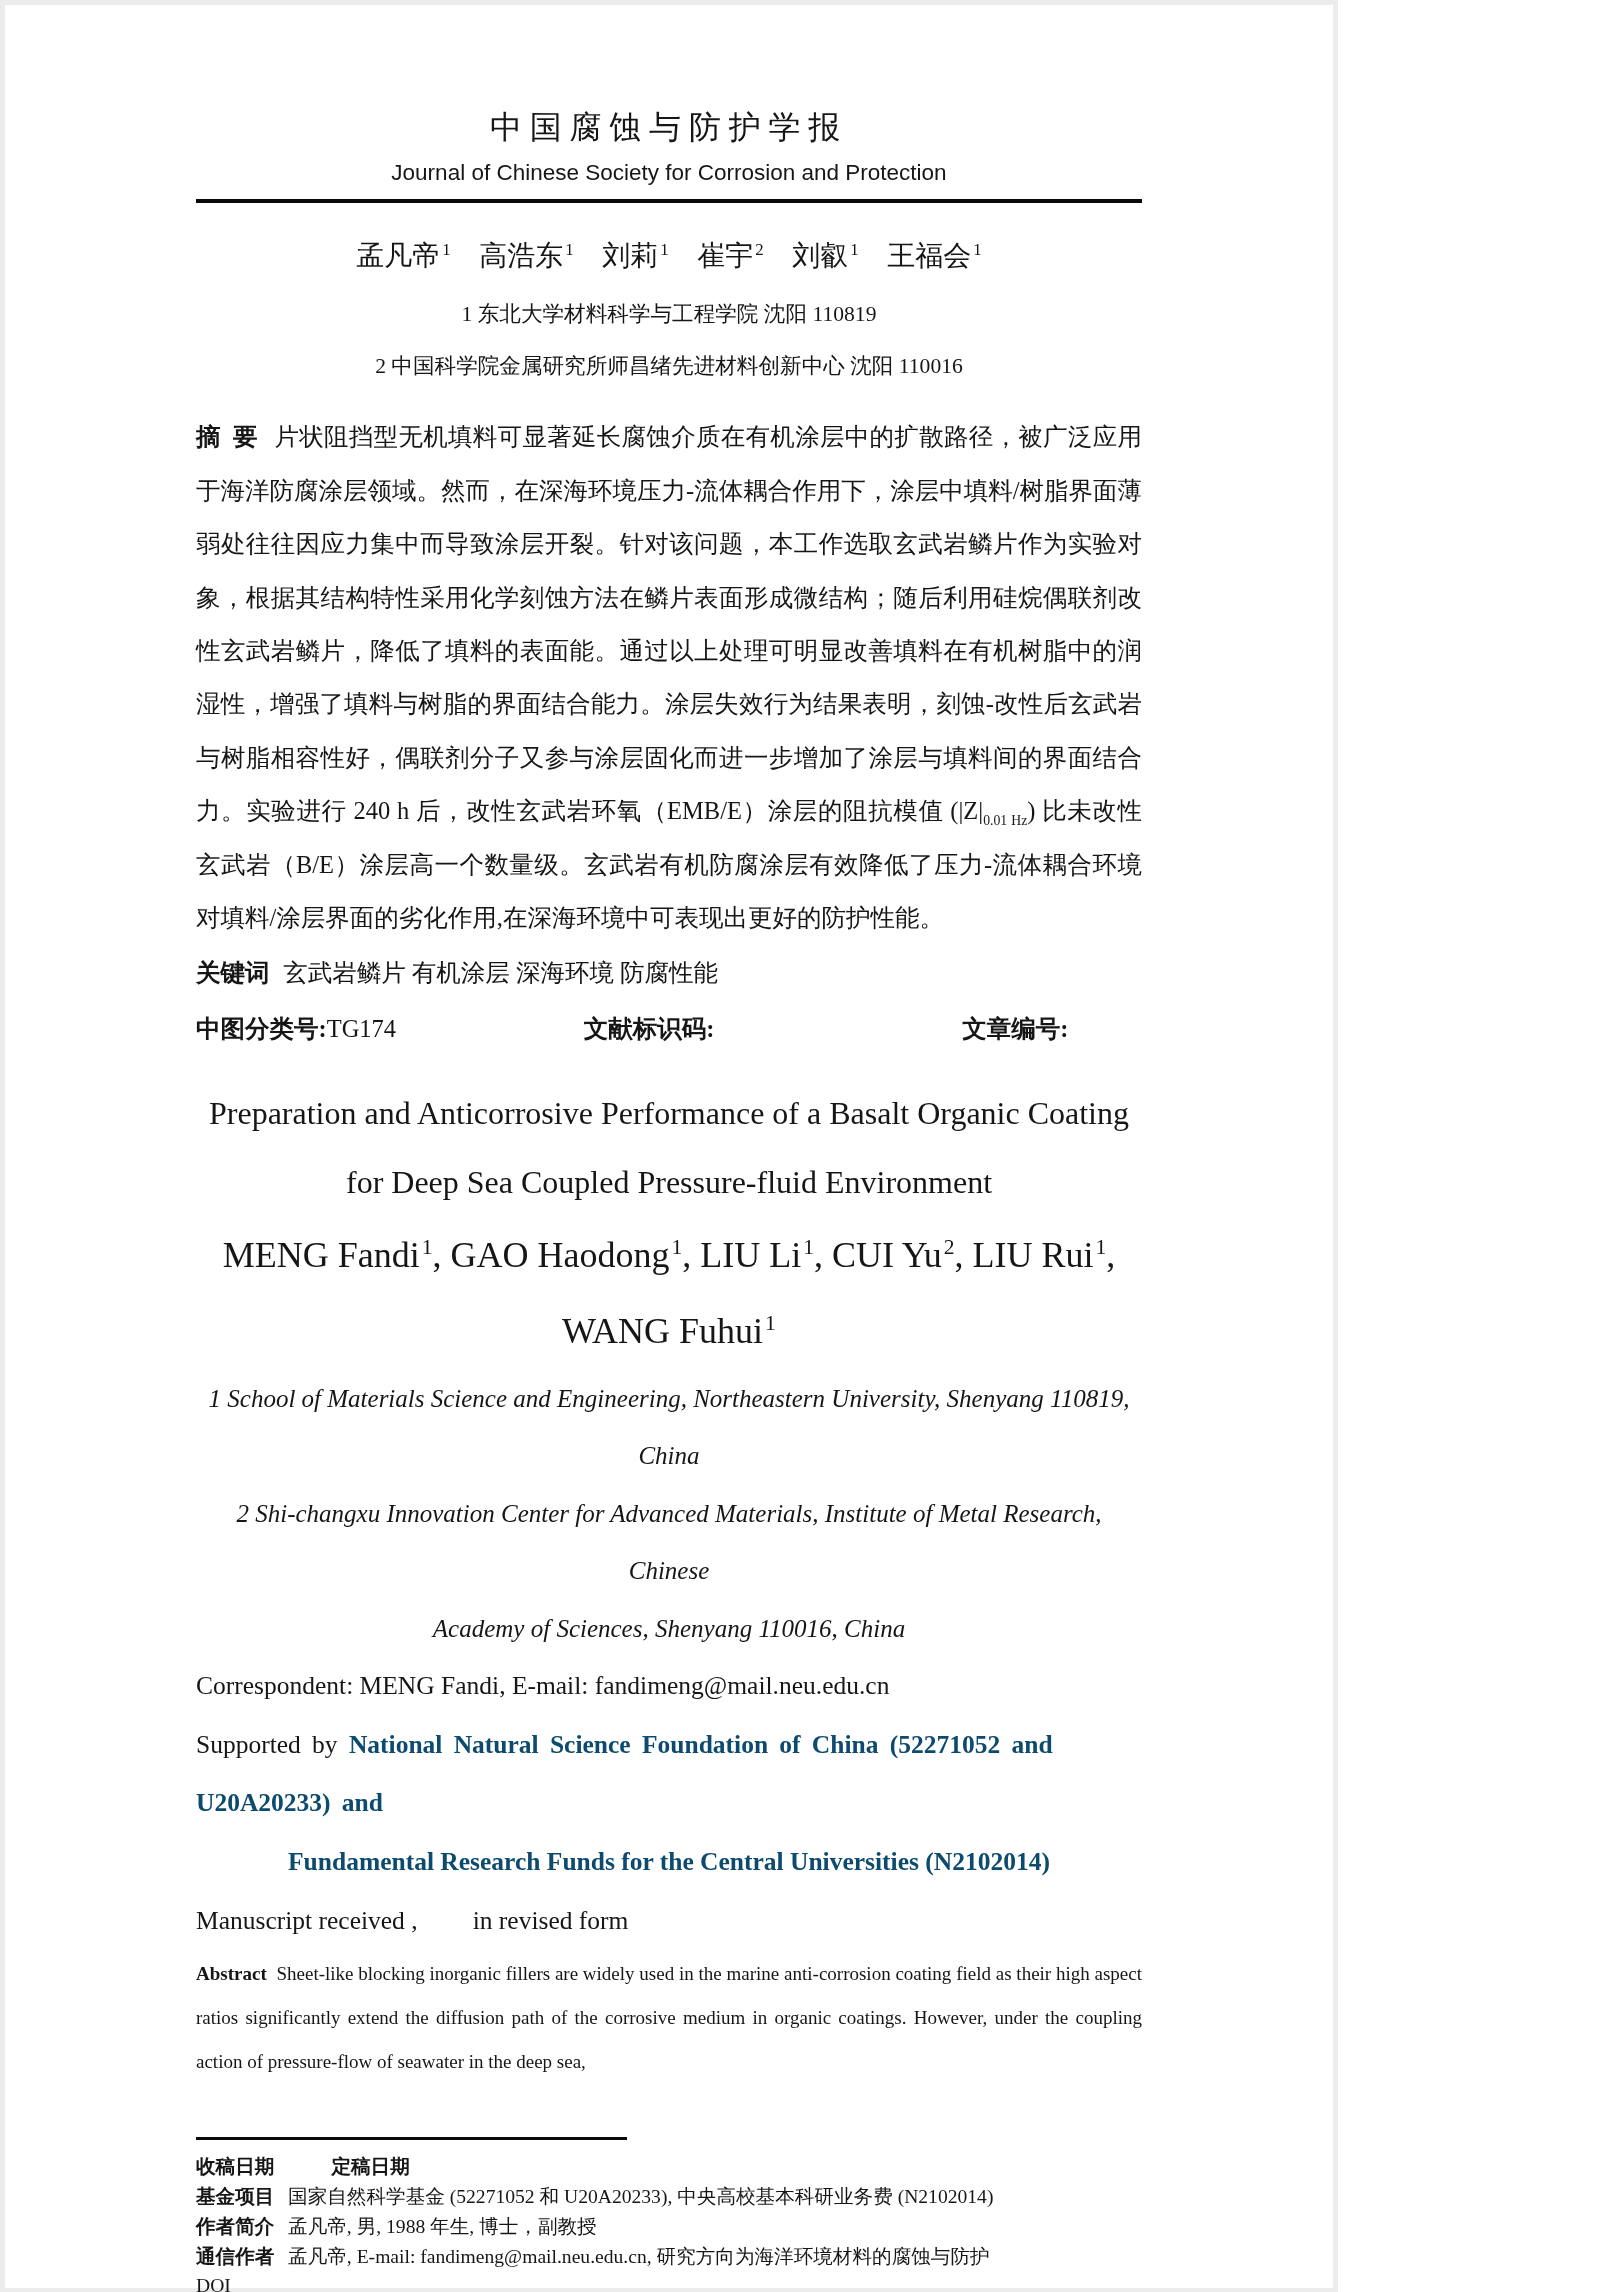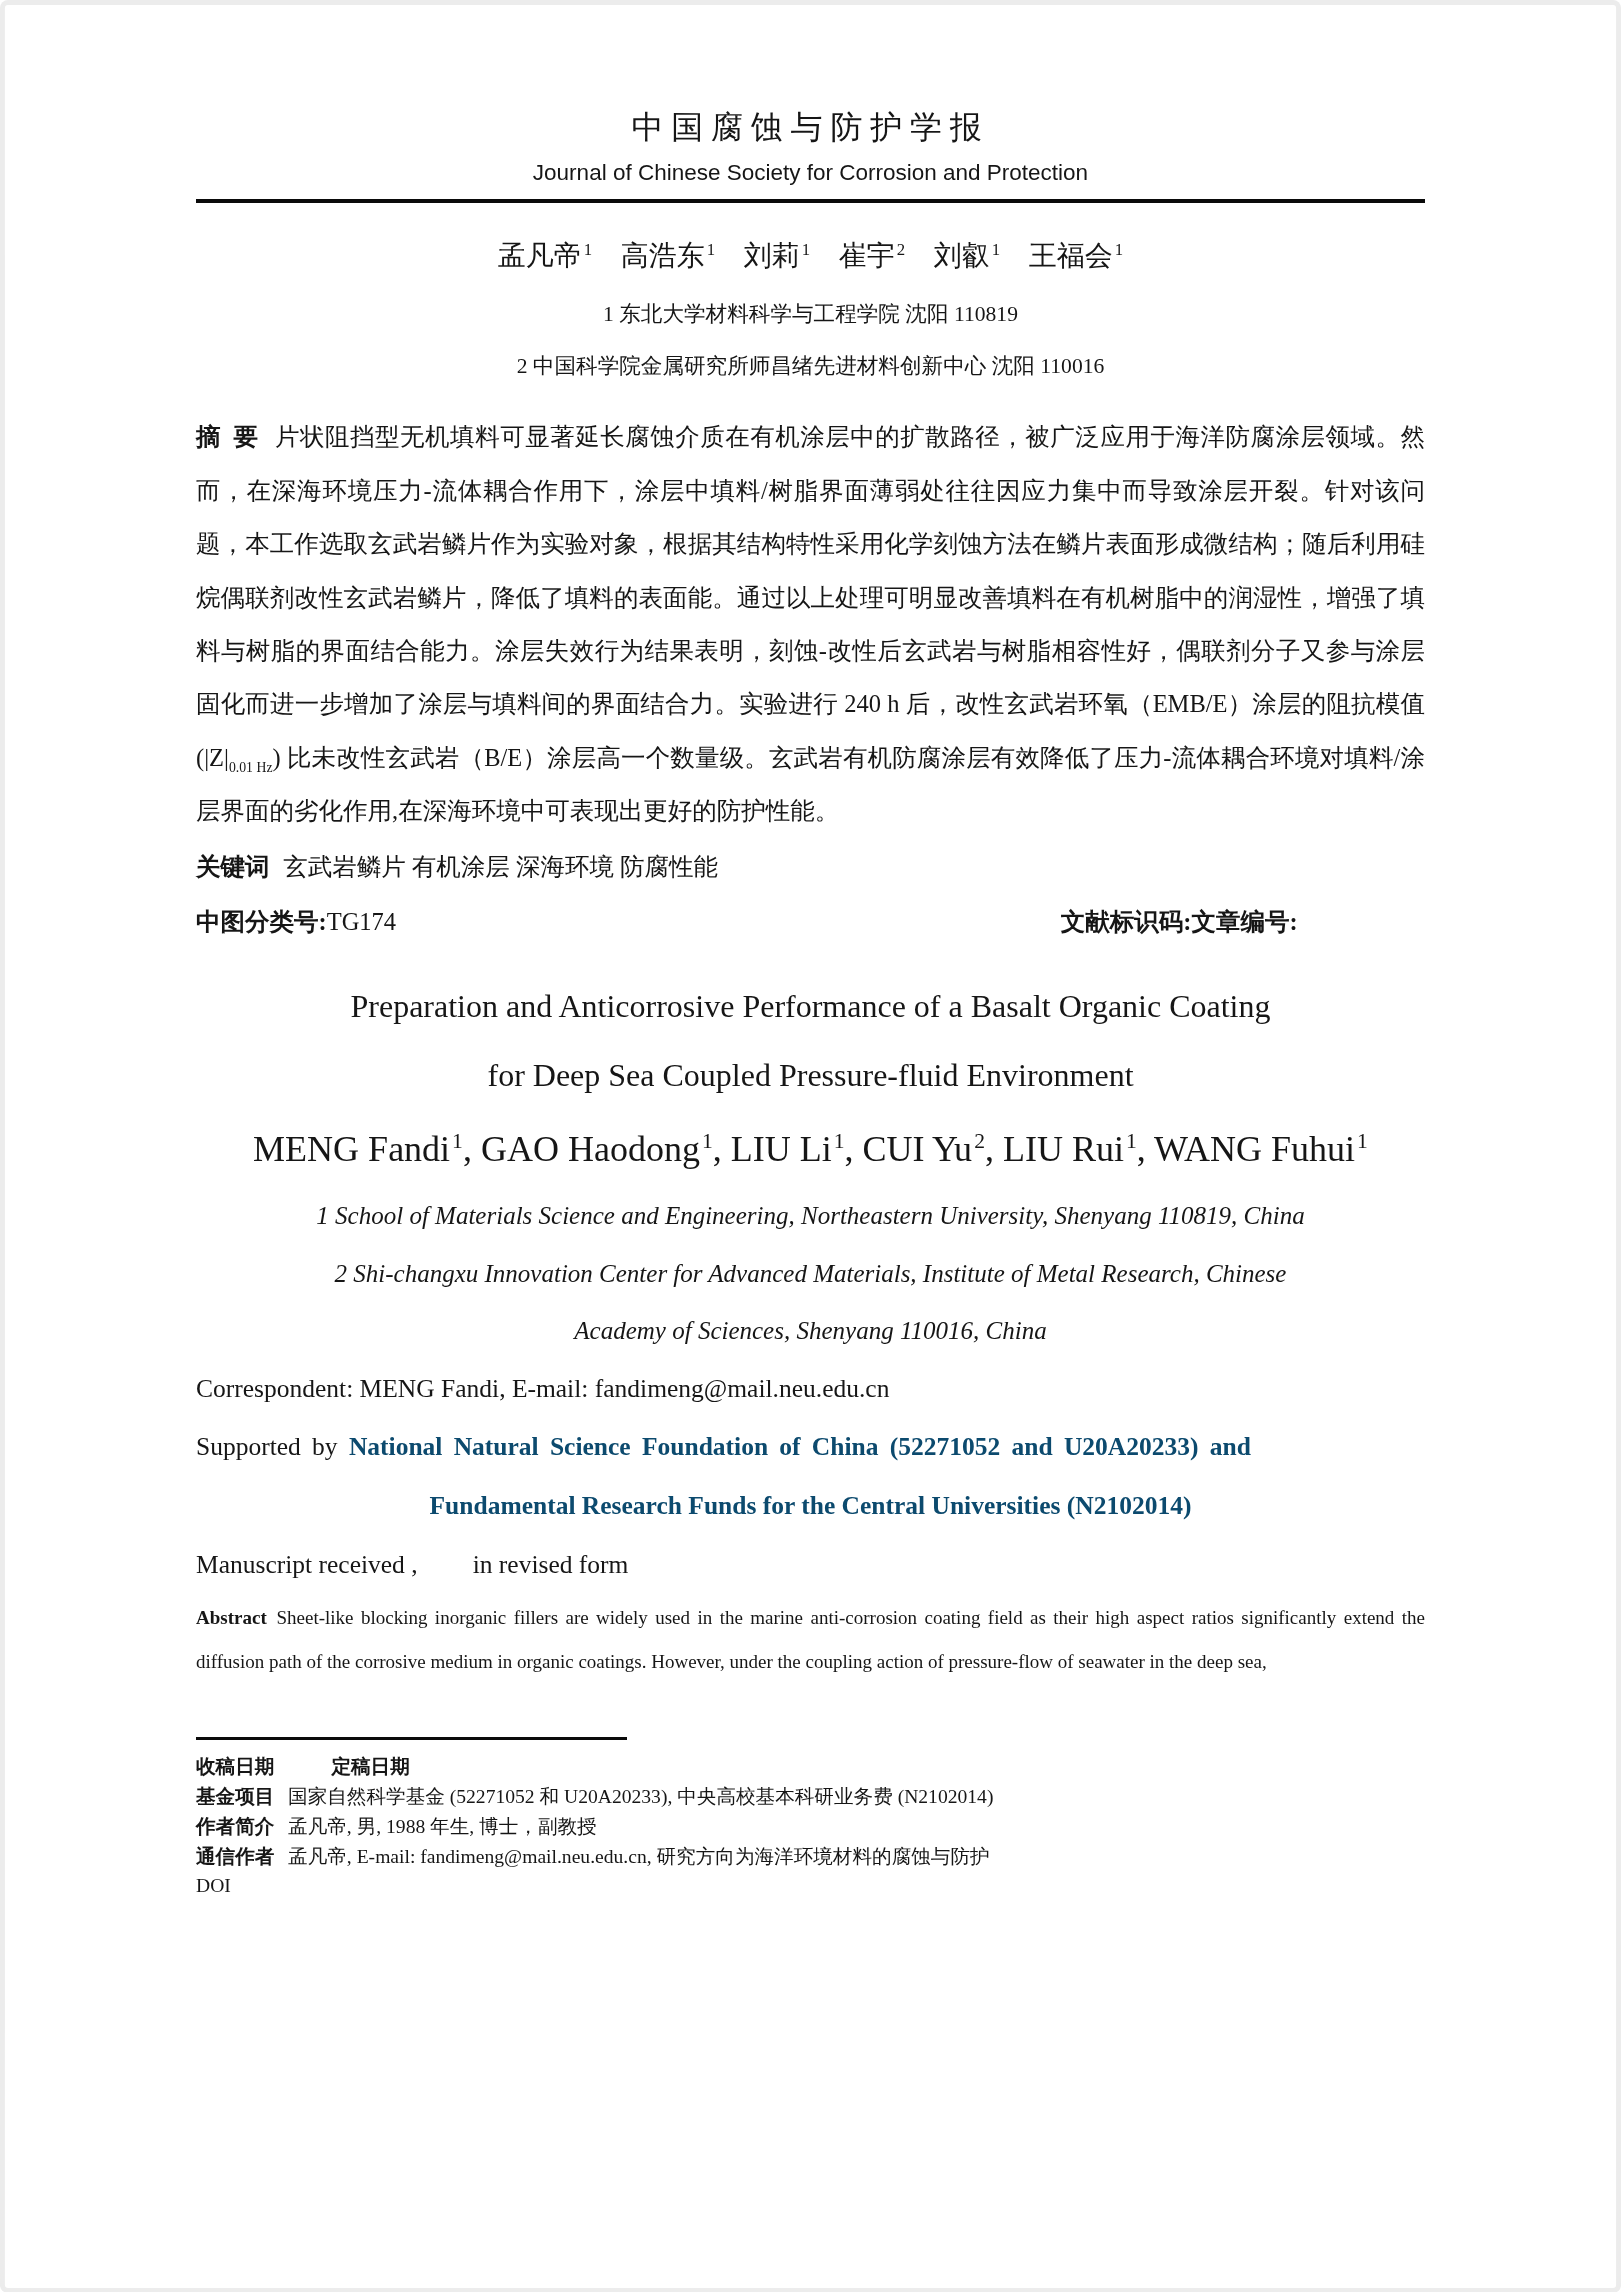--- a/index.html
+++ b/index.html
@@ -1,26 +1,25 @@
 <!DOCTYPE html>
 <html lang="zh"><head>
 <meta charset="utf-8">
 <style>
   html,body { margin:0; padding:0; background:#ffffff; }
   .page {
     position:relative;
-    width:1621px; height:2293px;
+    width:1338px; height:2293px;
     box-sizing:border-box;
     padding:106px 196px 0 196px;
     background:#ffffff;
     box-shadow: inset 0 0 0 4.9px #ececec;
     color:#161616;
     font-family:"Liberation Serif", serif;
     overflow:hidden;
-    border-radius:8px;
   }
   sup { font-size:0.6em; line-height:0; margin-left:2px; }
   sub.zmod { font-size:0.56em; line-height:0; }
 
   .journal-cn { text-align:center; font-size:32px; letter-spacing:7.8px; font-weight:400; }
   .journal-en { text-align:center; font-size:22.5px; margin-top:9.8px;
                 font-family:"Liberation Sans", sans-serif; font-weight:500; }
   .head-rule  { border:0; border-top:4.9px solid #0a0a0a; margin:13.7px 0 0 0; }
 
   .title-cn   { text-align:center; font-weight:700; font-size:47px; letter-spacing:5.9px;
@@ -32,21 +31,21 @@
   .affils-cn  { text-align:center; font-size:21.6px; margin-top:13.7px; line-height:2.4; }
 
   .abstract-cn { margin-top:17.6px; font-size:24.5px; line-height:2.18; text-align:justify; }
   .abstract-cn .lbl { font-weight:700; margin-right:13.7px; letter-spacing:2.9px; }
 
   .keywords   { font-size:24.5px; line-height:2.18; margin-top:2px; }
   .keywords .lbl { font-weight:700; margin-right:13.7px; }
 
   .clc-row    { display:flex; font-size:24.5px; line-height:2.18; margin-top:2px; }
   .clc-row .lbl { font-weight:700; }
-  .clc-a { width:41%; } .clc-b { width:40%;text-align:right; } .clc-c { flex:1; }
+  .clc-a { width:41%; } .clc-b { width:40%; } .clc-c { flex:1; }
 
   .en-title   { text-align:center; font-size:32px; line-height:2.15; margin-top:23.5px; }
   .en-authors { text-align:center; font-size:36px; line-height:2.1; margin-top:2px; }
   .en-authors .au { white-space:nowrap; }
   .en-affil   { text-align:center; font-style:italic; font-size:25px; line-height:2.3; }
   .en-line    { font-size:25.5px; line-height:2.3; }
   .supported-l1 { word-spacing:4.9px; }
   .gray       { color:#0c4a6e;font-weight:bold; }
   .centered   { text-align:center; }
   .manuscript .gap { display:inline-block; width:55px; }

